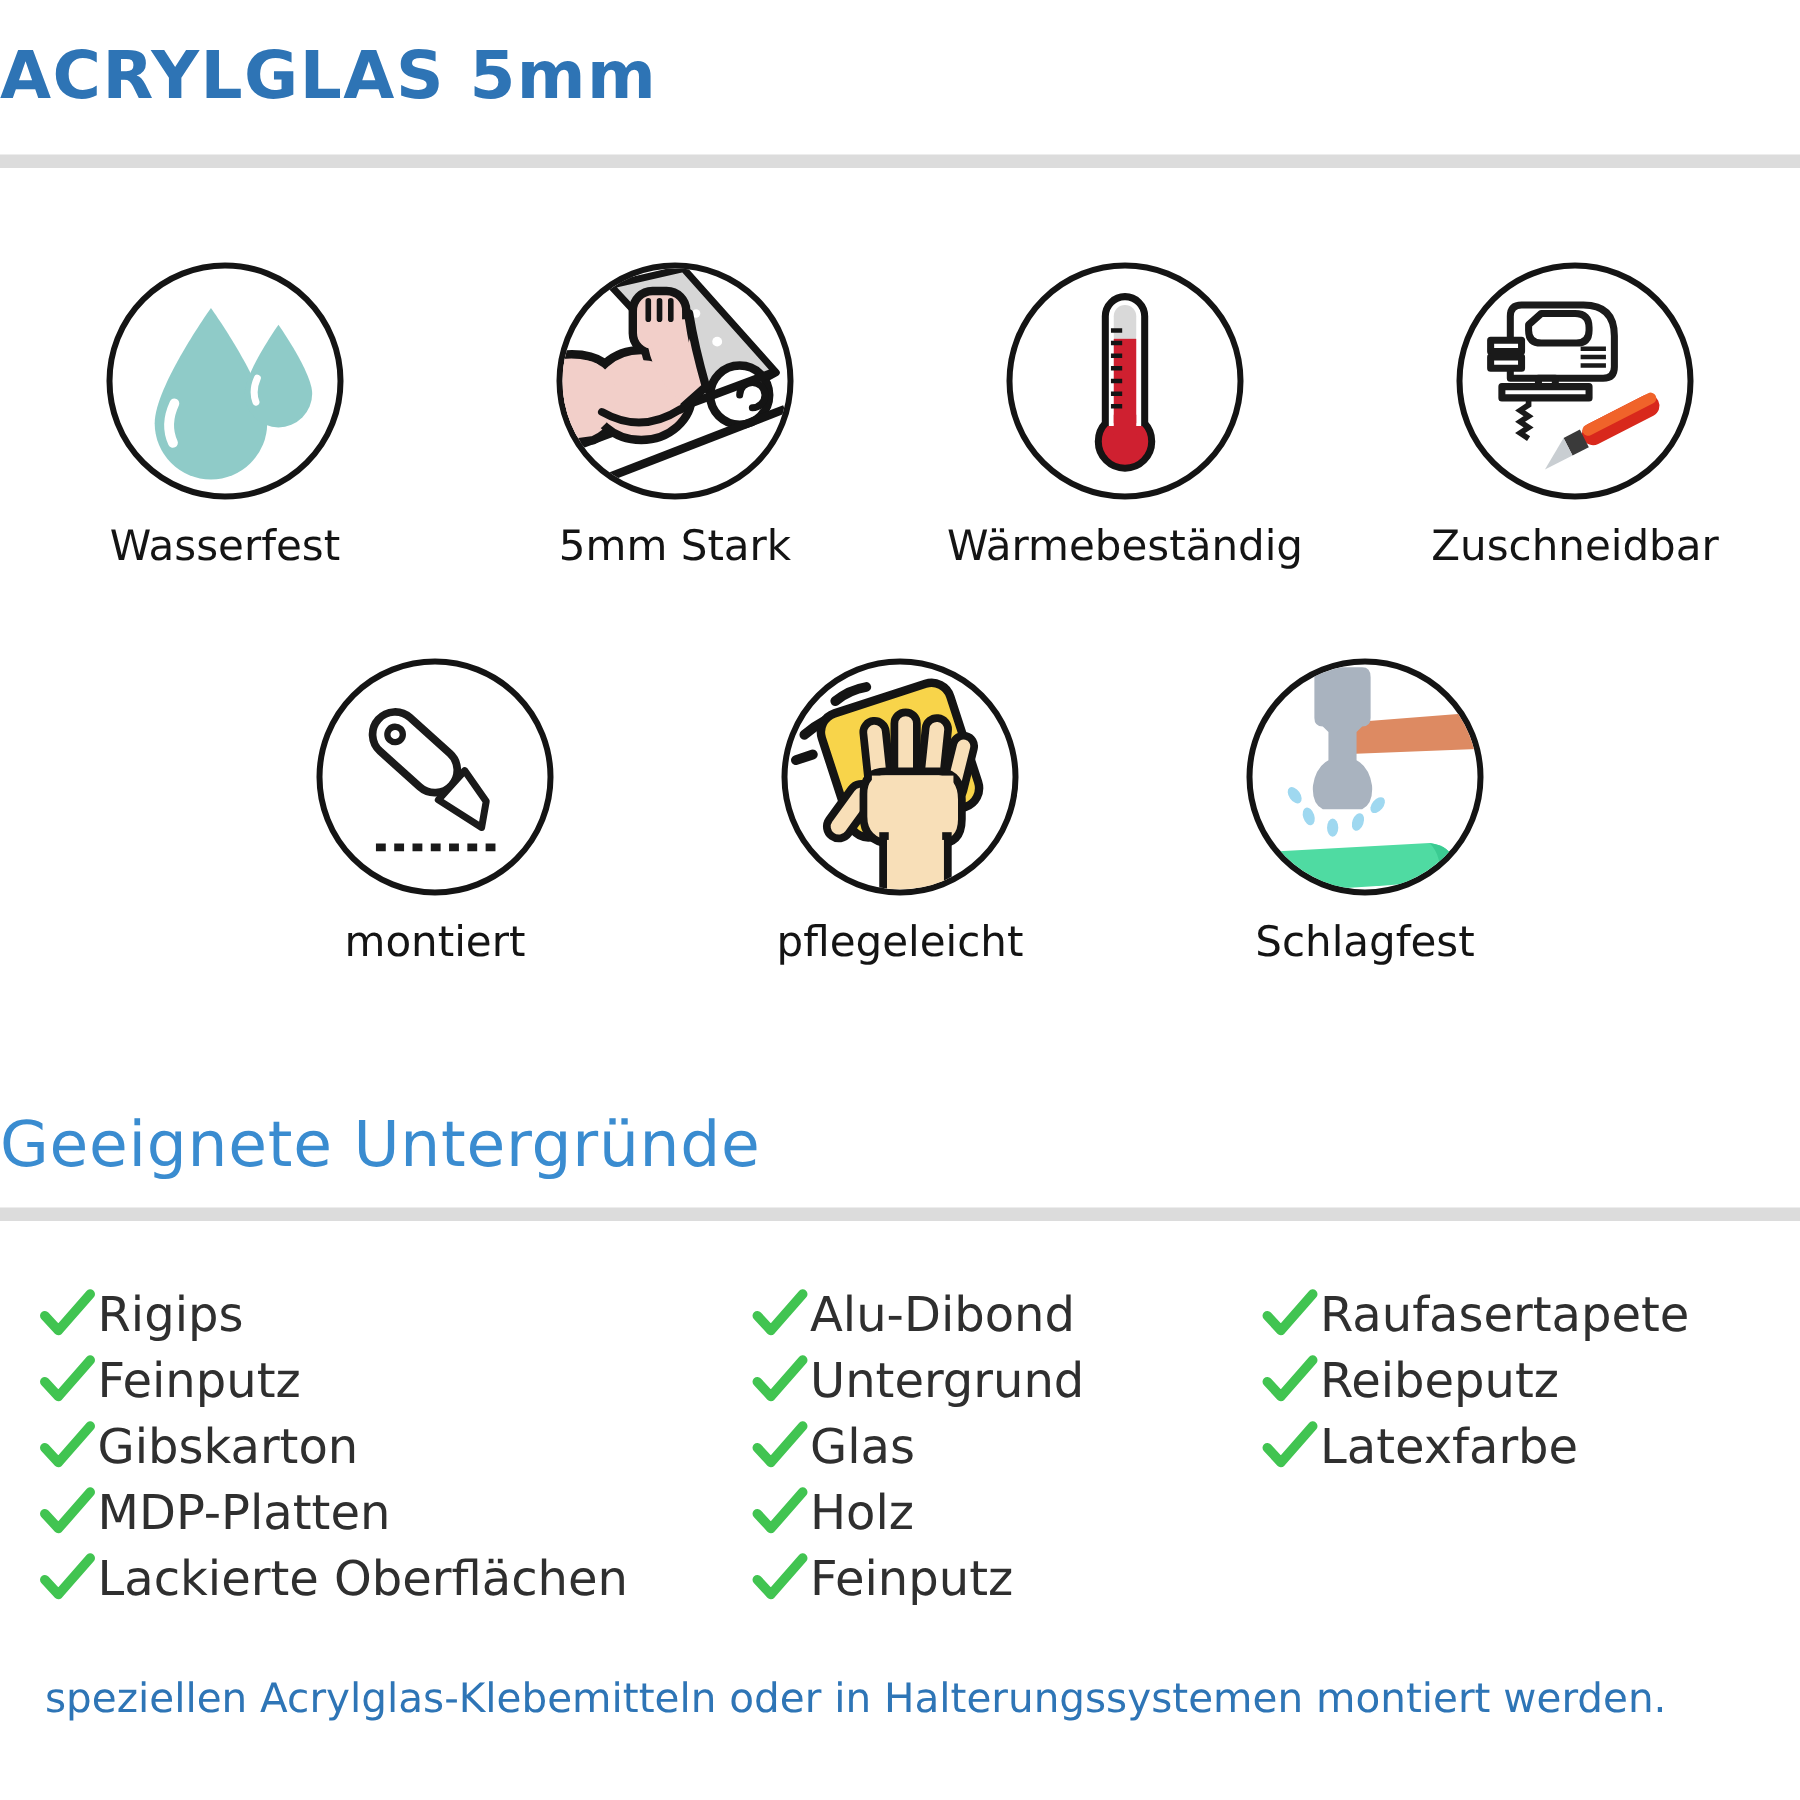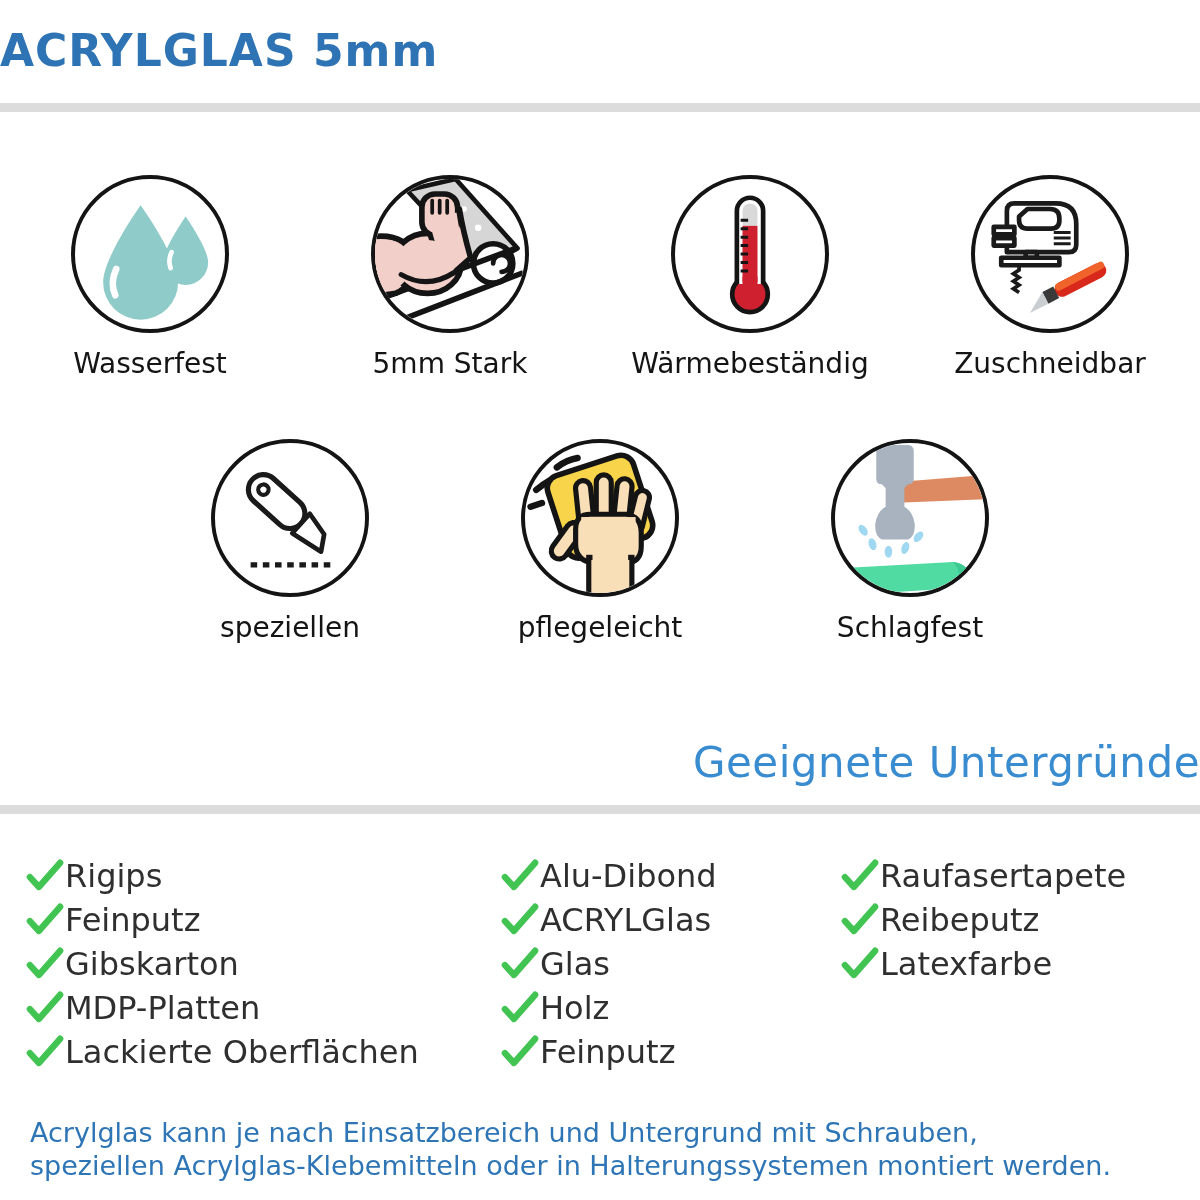--- a/index.html
+++ b/index.html
@@ -26,21 +26,21 @@
   .icon-circle{
     width:150px;height:150px;border:4.5px solid #141414;border-radius:50%;
     overflow:hidden;background:#fff;flex:0 0 auto;
   }
   .icon-circle svg{width:100%;height:100%;display:block;}
   .feature-label{
     margin-top:14px;font-size:28px;color:#141414;line-height:34px;text-align:center;
   }
 
   .surfaces-heading{
-    margin:90px 0 0 0;text-align:right;font-weight:500;
+    margin:90px 0 0 0;text-align:left;font-weight:500;
     font-size:42px;color:#3a8cd0;line-height:56px;letter-spacing:0.5px;
   }
   .surfaces{display:flex;padding-left:25px;margin-top:40px;}
   .surf-col-1{width:475px;}
   .surf-col-2{width:340px;}
   .surf-col-3{flex:1;}
   .surface-item{display:flex;align-items:center;height:44px;}
   .check{width:40px;height:36px;flex:0 0 auto;display:flex;align-items:center;}
   .check svg{width:40px;height:34px;}
   .surface-label{font-size:32px;color:#2f2f2f;white-space:nowrap;}
@@ -139,21 +139,21 @@
     <div class="icon-circle">
       <svg viewBox="0 0 160 160">
         <g transform="rotate(42 80 78)" fill="#fff" stroke="#1a1a1a" stroke-linejoin="round">
           <rect x="24" y="60" width="70" height="32" rx="16" stroke-width="5.5"></rect>
           <circle cx="40" cy="76" r="5.5" stroke-width="4.5"></circle>
           <polygon points="94,62 120,68 130,84 94,90" stroke-width="5"></polygon>
         </g>
         <path d="M38,130 H124" stroke="#1a1a1a" stroke-width="5.5" stroke-dasharray="7 6"></path>
       </svg>
     </div>
-    <div class="feature-label">speziellen</div>
+    <div class="feature-label">montiert</div>
   </div>
 
   <div class="feature">
     <div class="icon-circle">
       <svg viewBox="0 0 160 160">
         <path d="M12,50 q14,-12 30,-16 M6,68 l12,-4 M34,26 q10,-8 22,-10" stroke="#141414" stroke-width="7" fill="none" stroke-linecap="round"></path>
         <g transform="rotate(-18 80 68)">
           <rect x="32" y="22" width="96" height="92" rx="14" fill="#f8d44a" stroke="#141414" stroke-width="6"></rect>
         </g>
         <rect x="36" y="82" width="17" height="44" rx="8.5" fill="#f8dfb8" stroke="#141414" stroke-width="5.5" transform="rotate(36 44 104)"></rect>
@@ -248,21 +248,21 @@
           </svg>
         </span>
       <span class="surface-label">Alu-Dibond</span>
     </div>
     <div class="surface-item">
       <span class="check">
           <svg viewBox="0 0 100 90">
             <path d="M10,48 L34,74 L90,10" fill="none" stroke="#41c451" stroke-width="17" stroke-linecap="round" stroke-linejoin="round"></path>
           </svg>
         </span>
-      <span class="surface-label">ACRYLGlas</span>
+      <span class="surface-label">Untergrund</span>
     </div>
     <div class="surface-item">
       <span class="check">
           <svg viewBox="0 0 100 90">
             <path d="M10,48 L34,74 L90,10" fill="none" stroke="#41c451" stroke-width="17" stroke-linecap="round" stroke-linejoin="round"></path>
           </svg>
         </span>
       <span class="surface-label">Glas</span>
     </div>
     <div class="surface-item">
@@ -305,15 +305,14 @@
           <svg viewBox="0 0 100 90">
             <path d="M10,48 L34,74 L90,10" fill="none" stroke="#41c451" stroke-width="17" stroke-linecap="round" stroke-linejoin="round"></path>
           </svg>
         </span>
       <span class="surface-label">Latexfarbe</span>
     </div>
   </div>
 </div>
 
 <div class="footer">
-  <div>Acrylglas kann je nach Einsatzbereich und Untergrund mit Schrauben,</div>
   <div>speziellen Acrylglas-Klebemitteln oder in Halterungssystemen montiert werden.</div>
 </div>
 
 </body></html>

